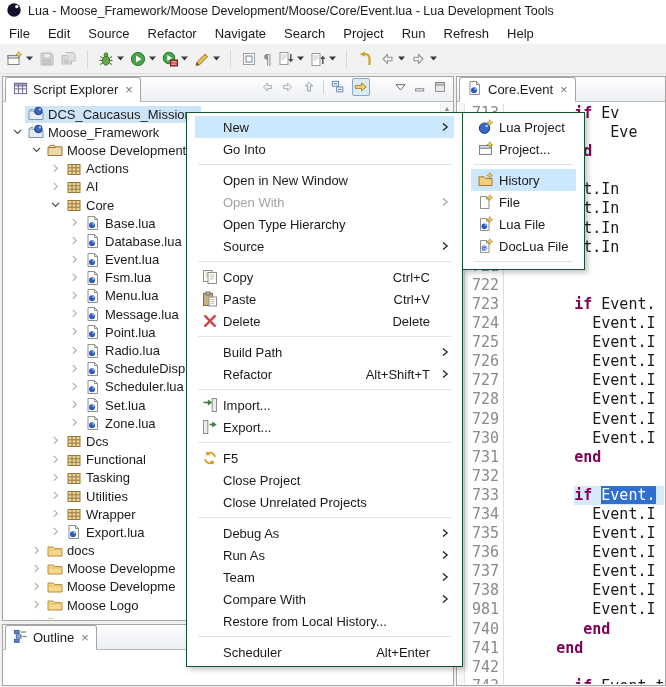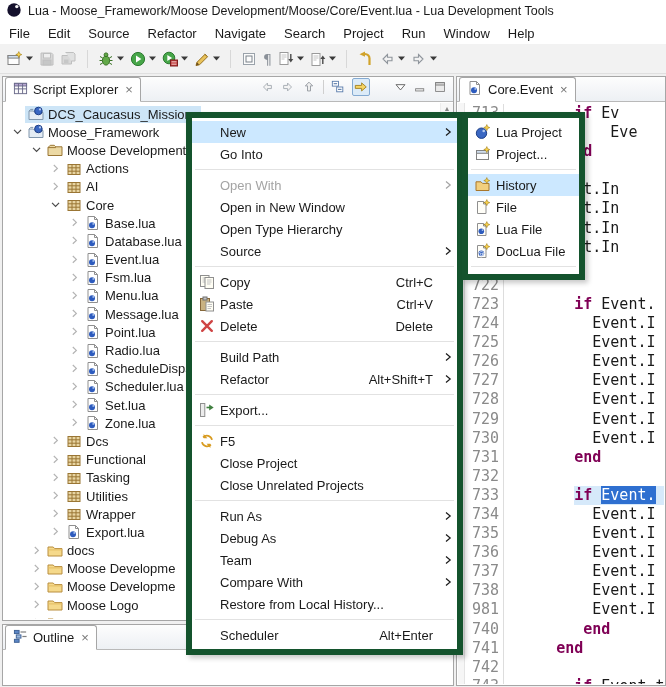--- a/index.html
+++ b/index.html
@@ -34,21 +34,21 @@
 #outlinebody{position:absolute;left:1px;top:26px;right:1px;bottom:1px;background:#fff}
 .codearea{position:absolute;left:1px;top:26px;right:1px;bottom:1px;overflow:hidden;font-family:"DejaVu Sans Mono",monospace;font-size:15px;padding-top:1px}
 .codearea::before{content:"";position:absolute;left:0;top:0;bottom:0;width:6px;background:#f6f6f6;border-right:1px solid #e4e4e4}
 .cline{display:flex;height:19.1px;line-height:19.1px;white-space:pre}
 .lnum{width:46px;flex:none;color:#8a8a8a;padding-left:14px;border-right:1px solid #ddd;margin-right:7px}
 .cind{flex:none}
 .cbody{flex:1}
 .cbody.cur{background:#d6e9fa}
 .k{color:#7f0055;font-weight:bold}
 .selword{background:#2e6fd0;color:#fff}
-.menu{position:absolute;background:#fff;border:6px solid #14532d;box-shadow:3px 3px 5px rgba(0,0,0,.22);padding:3px 0;font-size:13px}
+.menu{position:absolute;background:#fff;border:1px solid #14532d;box-shadow:3px 3px 5px rgba(0,0,0,.22);padding:3px 8px;font-size:13px}
 #ctxmenu{left:186px;top:112px;width:277px;z-index:50}
 #submenu{left:462px;top:112px;width:123px;z-index:60}
 .mitem{height:22px;display:flex;align-items:center;padding:0 2px}
 .mitem.hl{background:#cce8ff}
 .mitem.dis{color:#a4a4a4}
 .micon{width:26px;flex:none;display:flex;justify-content:center;align-items:center}
 .mlabel{flex:1;white-space:nowrap}
 .mshort{margin-right:8px;white-space:nowrap}
 .marrow{width:14px;flex:none;display:flex;justify-content:center;align-items:center}
 .msep{height:1px;background:#e2e2e2;margin:4px 3px}
@@ -68,21 +68,21 @@
 
   <div id="menubar">
       <span class="mi">File</span>
       <span class="mi">Edit</span>
       <span class="mi">Source</span>
       <span class="mi">Refactor</span>
       <span class="mi">Navigate</span>
       <span class="mi">Search</span>
       <span class="mi">Project</span>
       <span class="mi">Run</span>
-      <span class="mi">Window</span>
+      <span class="mi">Refresh</span>
       <span class="mi">Help</span>
     </div>
 
   <div id="toolbar">
       <span class="tbtn">
         <span style="display:flex">
           <svg width="16" height="16" viewBox="0 0 16 16" xmlns="http://www.w3.org/2000/svg">
             <rect x="1" y="4.5" width="11" height="9" fill="#fdfdfd" stroke="#828282"></rect>
             <rect x="1" y="4.5" width="11" height="2.6" fill="#cfdded" stroke="#828282"></rect>
             <path d="M11.8 0.6l0.9 2.1 2.1 0.9-2.1 0.9-0.9 2.1-0.9-2.1-2.1-0.9 2.1-0.9z" fill="#fbd34d" stroke="#9c7a14" stroke-width="0.6"></path>
@@ -896,33 +896,33 @@
             <path d="M2 1.5l4.2 3.5L2 8.5" fill="none" stroke="currentColor" stroke-width="1.2"></path>
           </svg>
         </span>
       </div>
       <div class="mitem">
         <span class="micon"></span>
         <span class="mlabel">Go Into</span>
         <span class="marrow"></span>
       </div>
       <div class="msep"></div>
+      <div class="mitem">
+        <span class="micon"></span>
+        <span class="mlabel">Open in New Window</span>
+        <span class="marrow"></span>
+      </div>
       <div class="mitem dis">
         <span class="micon"></span>
         <span class="mlabel">Open With</span>
         <span class="marrow">
           <svg width="9" height="10" viewBox="0 0 9 10" xmlns="http://www.w3.org/2000/svg">
             <path d="M2 1.5l4.2 3.5L2 8.5" fill="none" stroke="currentColor" stroke-width="1.2"></path>
           </svg>
         </span>
-      </div>
-      <div class="mitem">
-        <span class="micon"></span>
-        <span class="mlabel">Open in New Window</span>
-        <span class="marrow"></span>
       </div>
       <div class="mitem">
         <span class="micon"></span>
         <span class="mlabel">Open Type Hierarchy</span>
         <span class="marrow"></span>
       </div>
       <div class="mitem">
         <span class="micon"></span>
         <span class="mlabel">Source</span>
         <span class="marrow">
@@ -985,20 +985,31 @@
         <span class="marrow">
           <svg width="9" height="10" viewBox="0 0 9 10" xmlns="http://www.w3.org/2000/svg">
             <path d="M2 1.5l4.2 3.5L2 8.5" fill="none" stroke="currentColor" stroke-width="1.2"></path>
           </svg>
         </span>
       </div>
       <div class="msep"></div>
       <div class="mitem">
         <span class="micon">
           <svg width="16" height="16" viewBox="0 0 16 16" xmlns="http://www.w3.org/2000/svg">
+            <path d="M1.5 5.5h5" stroke="#3f7f3f" stroke-width="1.6"></path>
+            <path d="M5.8 2.5l4.5 3-4.5 3z" fill="#3f7f3f"></path>
+            <rect x="10.2" y="1.5" width="4.3" height="13" fill="#ececec" stroke="#8f8f8f"></rect>
+          </svg>
+        </span>
+        <span class="mlabel">Import...</span>
+        <span class="marrow"></span>
+      </div>
+      <div class="mitem">
+        <span class="micon">
+          <svg width="16" height="16" viewBox="0 0 16 16" xmlns="http://www.w3.org/2000/svg">
             <rect x="1.5" y="1.5" width="4.3" height="13" fill="#ececec" stroke="#8f8f8f"></rect>
             <path d="M7.5 5.5h3.5" stroke="#3f7f3f" stroke-width="1.6"></path>
             <path d="M10.2 2.5l4.5 3-4.5 3z" fill="#3f7f3f"></path>
           </svg>
         </span>
         <span class="mlabel">Export...</span>
         <span class="marrow"></span>
       </div>
       <div class="msep"></div>
       <div class="mitem">
@@ -1019,30 +1030,30 @@
         <span class="marrow"></span>
       </div>
       <div class="mitem">
         <span class="micon"></span>
         <span class="mlabel">Close Unrelated Projects</span>
         <span class="marrow"></span>
       </div>
       <div class="msep"></div>
       <div class="mitem">
         <span class="micon"></span>
-        <span class="mlabel">Run As</span>
+        <span class="mlabel">Debug As</span>
         <span class="marrow">
           <svg width="9" height="10" viewBox="0 0 9 10" xmlns="http://www.w3.org/2000/svg">
             <path d="M2 1.5l4.2 3.5L2 8.5" fill="none" stroke="currentColor" stroke-width="1.2"></path>
           </svg>
         </span>
       </div>
       <div class="mitem">
         <span class="micon"></span>
-        <span class="mlabel">Debug As</span>
+        <span class="mlabel">Run As</span>
         <span class="marrow">
           <svg width="9" height="10" viewBox="0 0 9 10" xmlns="http://www.w3.org/2000/svg">
             <path d="M2 1.5l4.2 3.5L2 8.5" fill="none" stroke="currentColor" stroke-width="1.2"></path>
           </svg>
         </span>
       </div>
       <div class="mitem">
         <span class="micon"></span>
         <span class="mlabel">Team</span>
         <span class="marrow">

